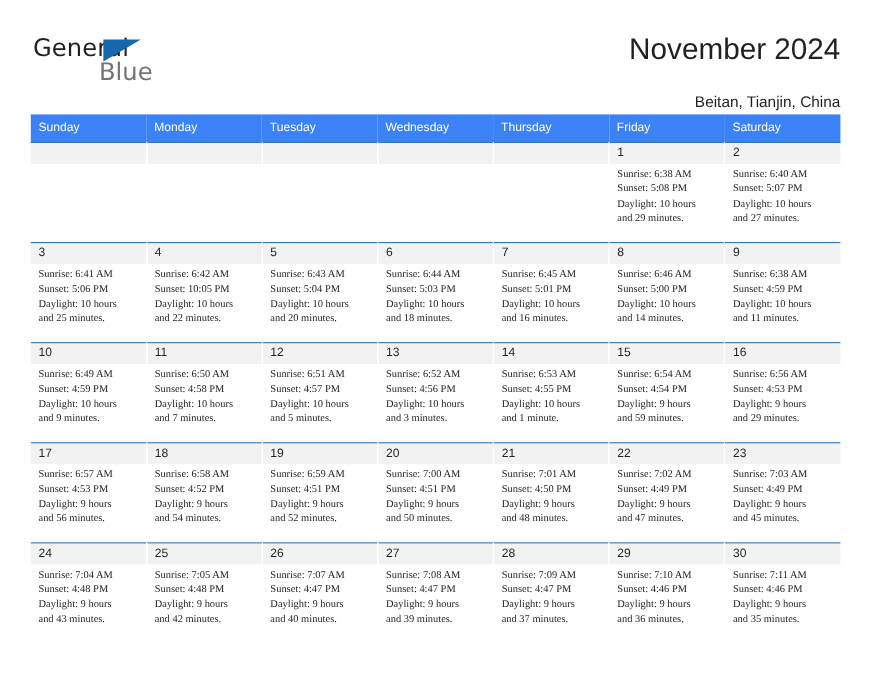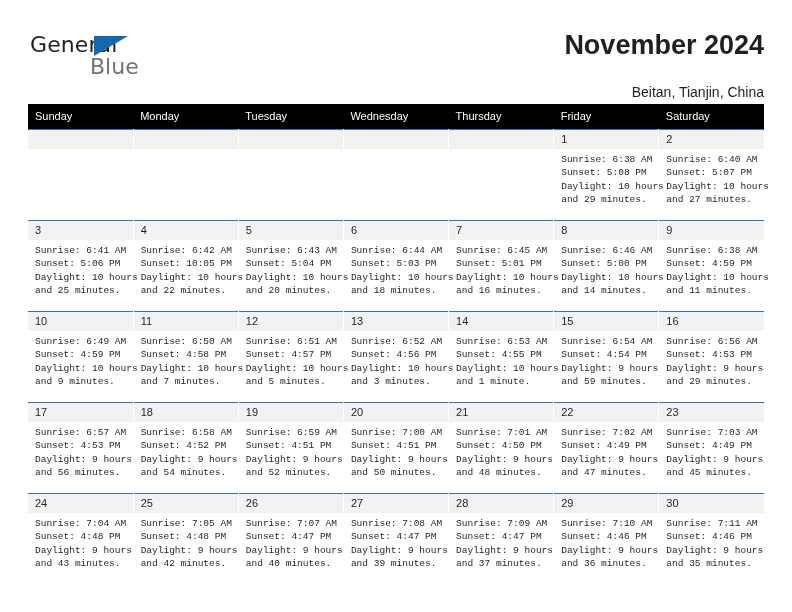--- a/index.html
+++ b/index.html
@@ -69,21 +69,21 @@
   }
 
   .title-block {
     position: absolute;
     right: 0;
     top: 0;
     text-align: right;
   }
   .cal-title {
     font-size: 27px;
-    font-weight: 700;
+    font-weight: 400;
     color: #231f20;
     line-height: 34px;
     white-space: nowrap;
     font-family: "Liberation Sans", sans-serif;
   }
   .cal-subtitle {
     font-size: 14px;
     font-weight: 400;
     color: #231f20;
     line-height: 20px;
@@ -98,21 +98,21 @@
     left: 28px;
     top: 104px;
     width: 736px;
   }
   table.cal-table {
     width: 736px;
     border-collapse: collapse;
     table-layout: fixed;
   }
   thead th {
-    background: #000000;
+    background: #3b82f6;
     color: #ffffff;
     font-size: 11px;
     font-weight: 400;
     text-align: left;
     padding: 4px 0 5px 7px;
     height: 16px;
     line-height: 14px;
     border: none;
     font-family: "Liberation Sans", sans-serif;
     margin-top: 40px;
@@ -135,21 +135,21 @@
     padding: 2px 0 3px 7px;
     min-height: 14px;
     font-family: "Liberation Sans", sans-serif;
   }
   .daynum.empty { color: transparent; }
   .details {
     padding: 4px 6px 0 7px;
     font-size: 9.5px;
     line-height: 13.4px;
     color: #231f20;
-    font-family: Liberation Mono, monospace;
+    font-family: Liberation Serif, serif;
   }
   .details div { white-space: nowrap; }
   td.blank .daynum { background: #f2f2f2; }
 </style>
 </head>
 <body>
 
 <div class="page">
 
   <div class="header">

